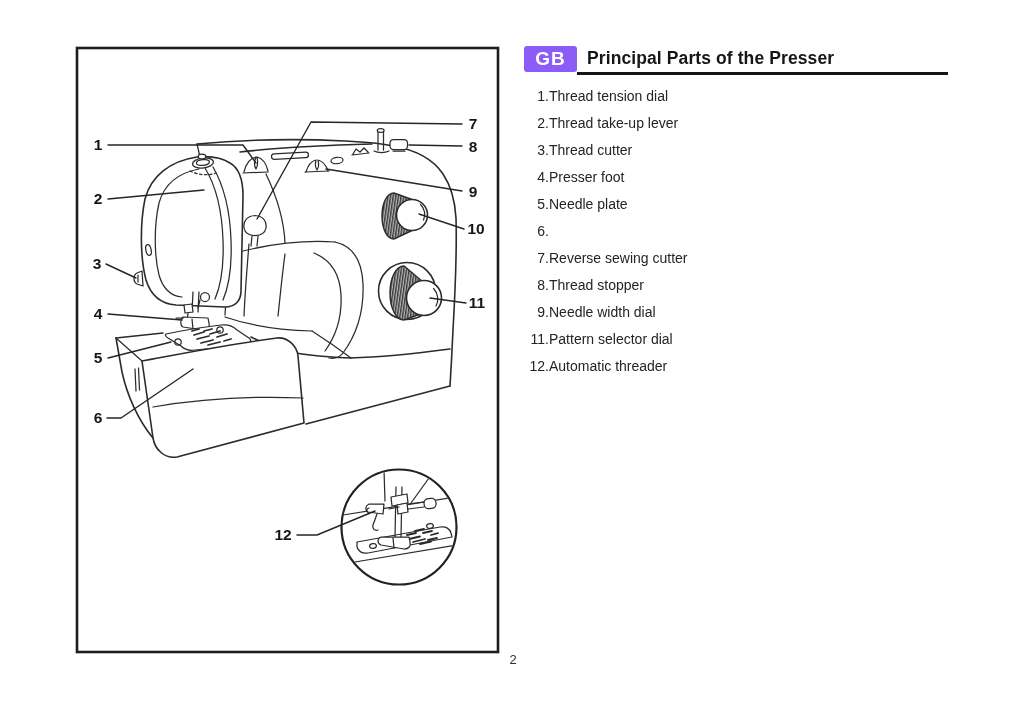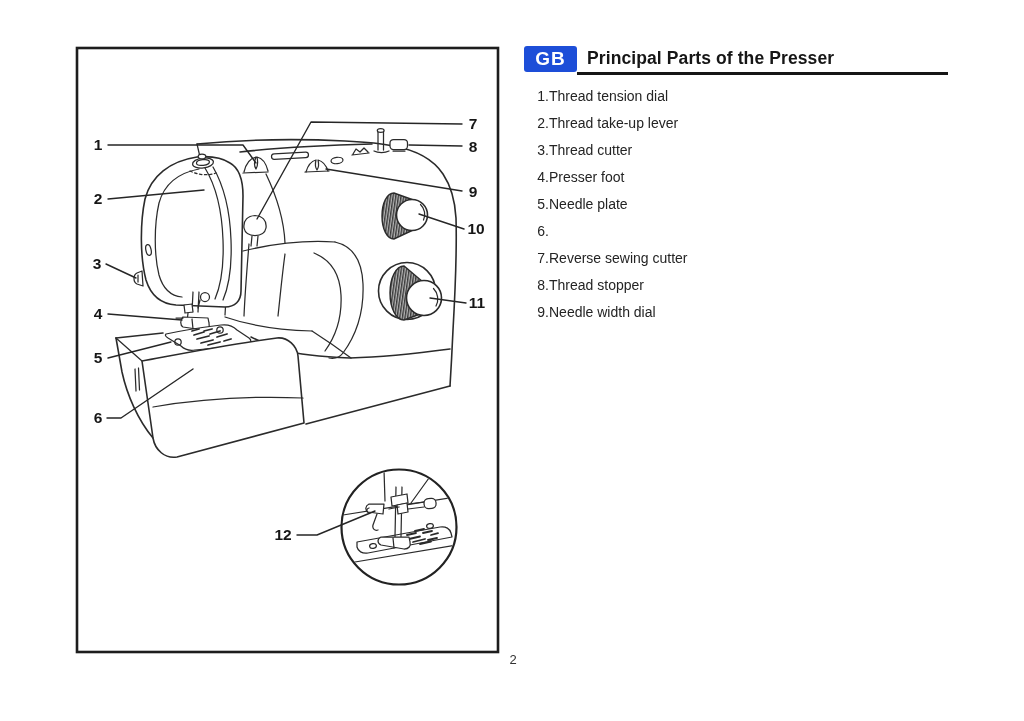--- a/index.html
+++ b/index.html
@@ -5,21 +5,21 @@
   html,body{margin:0;padding:0;background:#ffffff;}
   body{
     position:relative;width:1024px;height:721px;overflow:hidden;
     font-family:"Liberation Sans",sans-serif;color:#1a1a1a;
   }
   .abs{position:absolute;}
   
   #diagram-svg{position:absolute;left:0;top:0;width:1024px;height:721px;}
   
   .gb-badge{
-    left:524px;top:46px;width:53px;height:26px;background:#1d4ed8;
+    left:524px;top:46px;width:53px;height:26px;background:#8b5cf6;
     color:#fff;font-weight:bold;font-size:19px;letter-spacing:1px;
     display:flex;align-items:center;justify-content:center;border-radius:3px;
   }
   .page-title{
     left:587px;top:48px;font-size:17.5px;font-weight:bold;color:#161616;
     letter-spacing:0.1px;white-space:nowrap;
   }
   .title-rule{left:577px;top:72px;width:371px;height:3px;background:#161616;}
   
   .parts-list{
@@ -248,15 +248,23 @@
       <span class="lbl">Reverse sewing cutter</span>
     </li>
   <li>
       <span class="num">8.</span>
       <span class="lbl">Thread stopper</span>
     </li>
   <li>
       <span class="num">9.</span>
       <span class="lbl">Needle width dial</span>
     </li>
+  <li>
+      <span class="num">11.</span>
+      <span class="lbl">Pattern selector dial</span>
+    </li>
+  <li>
+      <span class="num">12.</span>
+      <span class="lbl">Automatic threader</span>
+    </li>
 </ul>
 
 <div class="abs page-num">2</div>
 
 </body></html>

